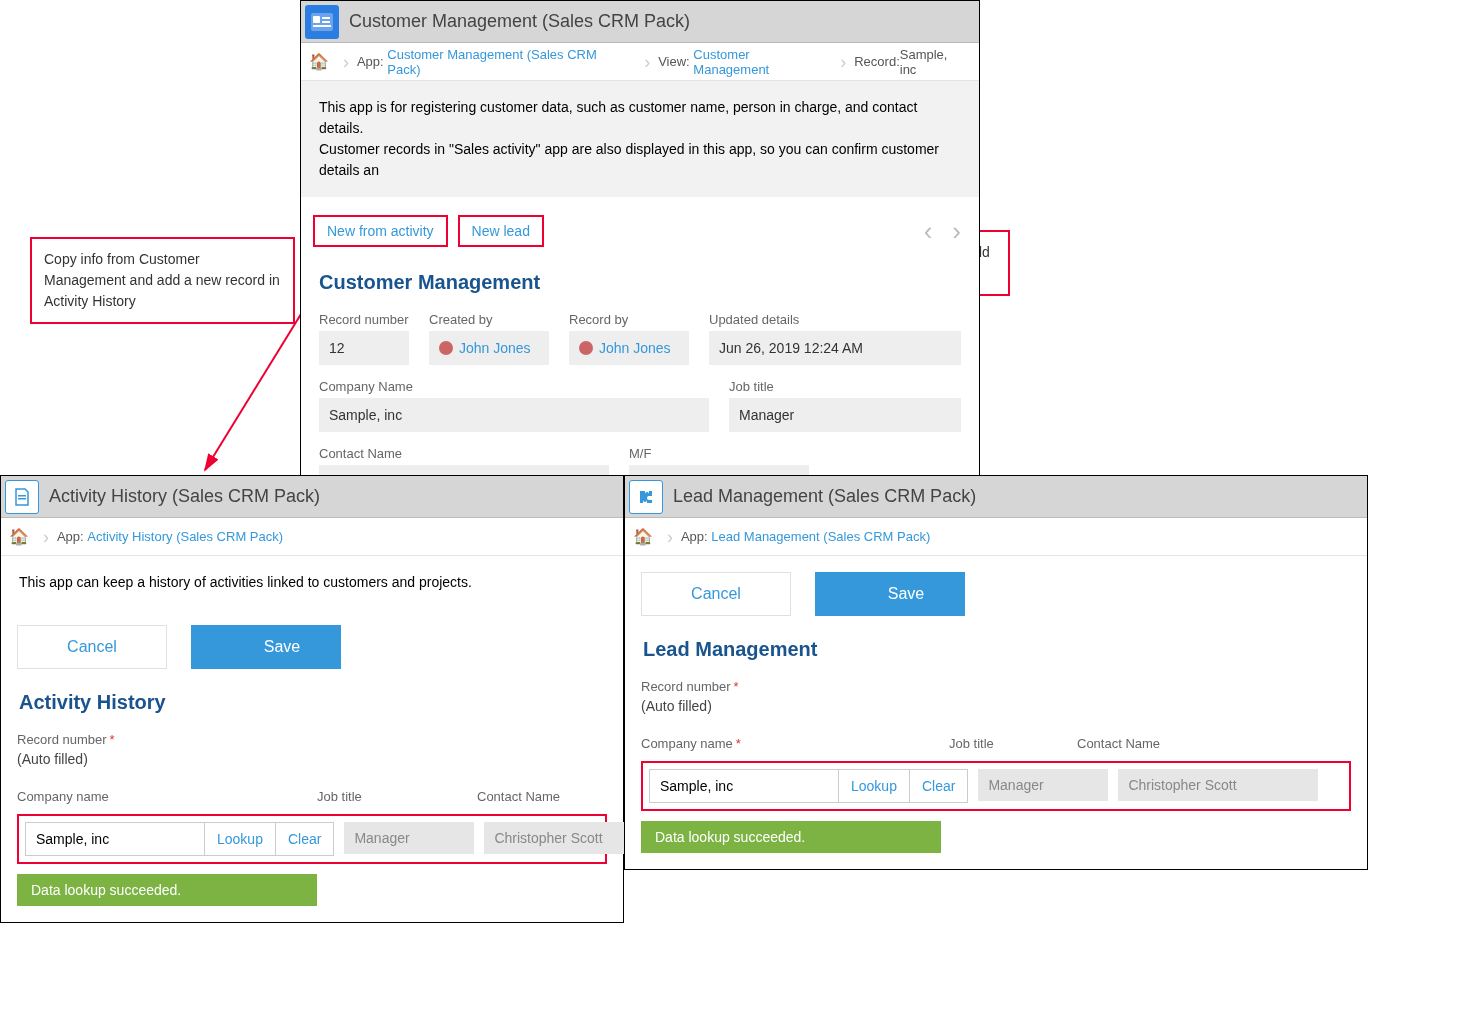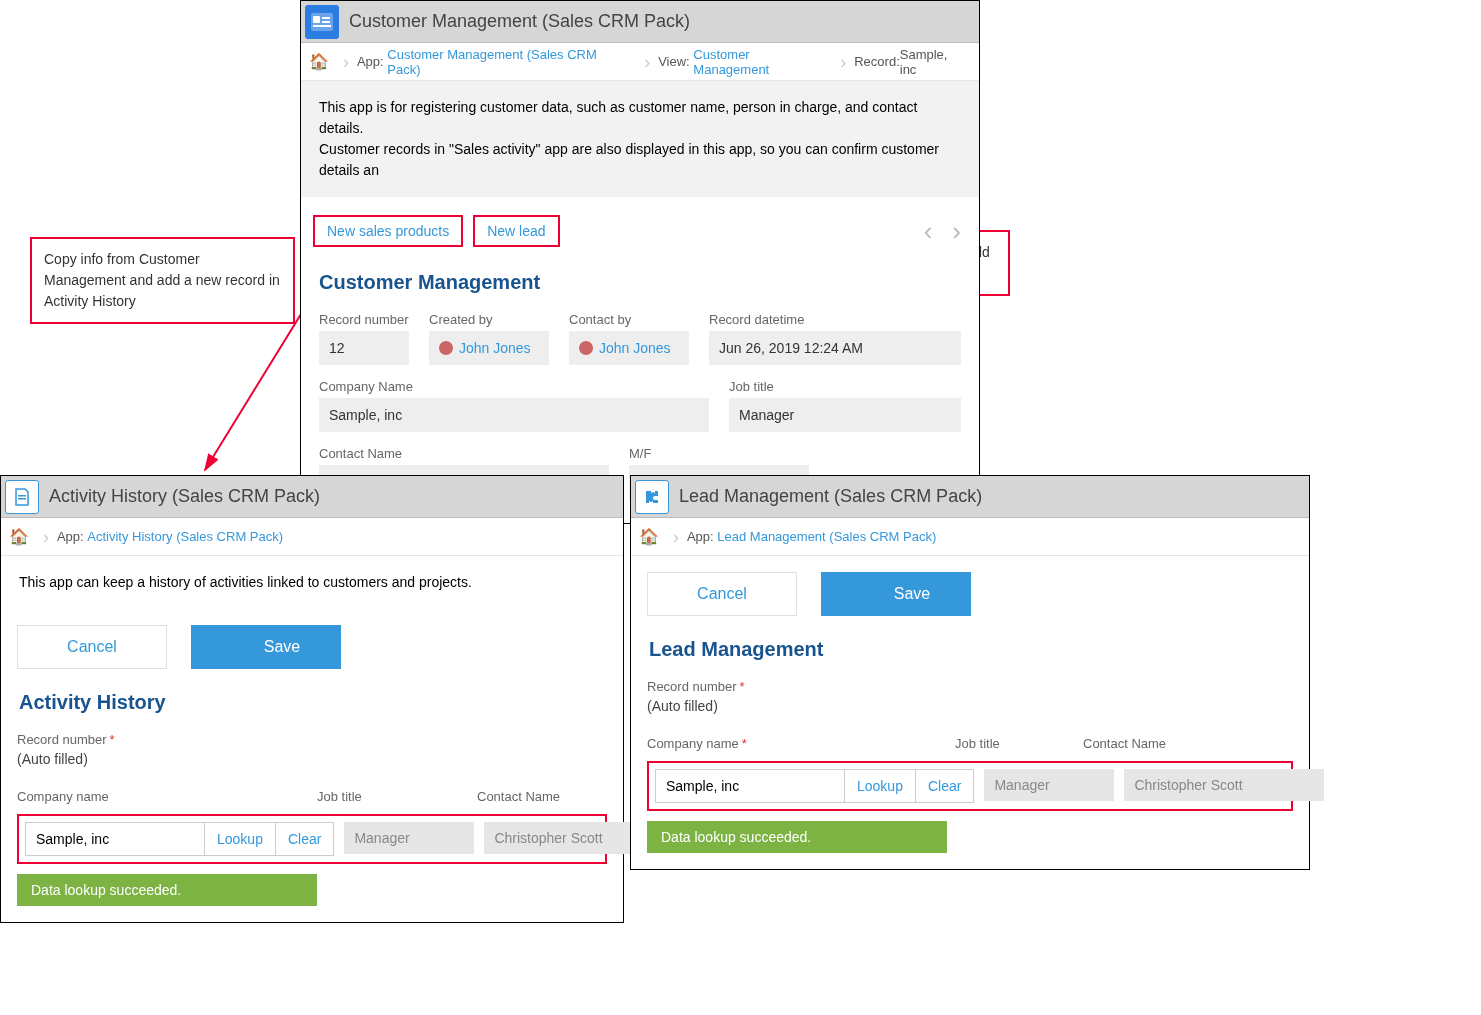--- a/index.html
+++ b/index.html
@@ -85,21 +85,21 @@
         <span class="chev">›</span>
         <span>Record: </span>
         <span>Sample, inc</span>
       </span>
   </div>
   <div class="desc-band">
     <div>This app is for registering customer data, such as customer name, person in charge, and contact details.</div>
     <div>Customer records in "Sales activity" app are also displayed in this app, so you can confirm customer details an</div>
   </div>
   <div class="action-row">
-    <button class="ghost-btn redbox">New sales products</button>
+    <button class="ghost-btn redbox">New from activity</button>
     <button class="ghost-btn redbox">New lead</button>
     <div class="nav-arrows">
       <span>‹</span>
       <span>›</span>
     </div>
   </div>
   <div class="section-h">Customer Management</div>
   <div class="rec-grid">
     <div class="row">
       <div class="fld" style="width:90px;">
@@ -107,28 +107,28 @@
         <div class="fld-val">12</div>
       </div>
       <div class="fld" style="width:120px;">
         <div class="fld-label">Created by</div>
         <div class="fld-val">
             <span class="avatar-dot"></span>
             <span class="userlink">John Jones</span>
           </div>
       </div>
       <div class="fld" style="width:120px;">
-        <div class="fld-label">Contact by</div>
+        <div class="fld-label">Record by</div>
         <div class="fld-val">
             <span class="avatar-dot"></span>
             <span class="userlink">John Jones</span>
           </div>
       </div>
       <div class="fld" style="flex:1;">
-        <div class="fld-label">Record datetime</div>
+        <div class="fld-label">Updated details</div>
         <div class="fld-val">Jun 26, 2019 12:24 AM</div>
       </div>
     </div>
     <div class="row">
       <div class="fld" style="width:390px;">
         <div class="fld-label">Company Name</div>
         <div class="fld-val">Sample, inc</div>
       </div>
       <div class="fld" style="flex:1;">
         <div class="fld-label">Job title</div>
@@ -183,21 +183,21 @@
         <button class="lookup-btn">Lookup</button>
         <button class="lookup-btn">Clear</button>
       </div>
       <div class="ro-val">Manager</div>
       <div class="ro-val" style="min-width:150px;">Christopher Scott</div>
     </div>
     <div class="success-band">Data lookup succeeded.</div>
   </div>
 </div>
 
-<div class="panel" style="top:475px; left:624px; width:680px;margin-left:6px;">
+<div class="panel" style="top:475px; left:624px; width:744px;">
   <div class="titlebar">
     <div class="appicon" style="background:#fff;border:1px solid #3498db;">
       <svg width="20" height="20" viewBox="0 0 20 20">
           <path d="M4 4h5v3a2 2 0 1 1 4 0V4h3v5h-3a2 2 0 1 0 0 4h3v3h-5v-3a2 2 0 1 1-4 0v3H4z" fill="#3498db"></path>
         </svg>
     </div>
     <div class="apptitle">Lead Management (Sales CRM Pack)</div>
   </div>
   <div class="breadcrumb">
     <span class="home-icon">🏠</span>

